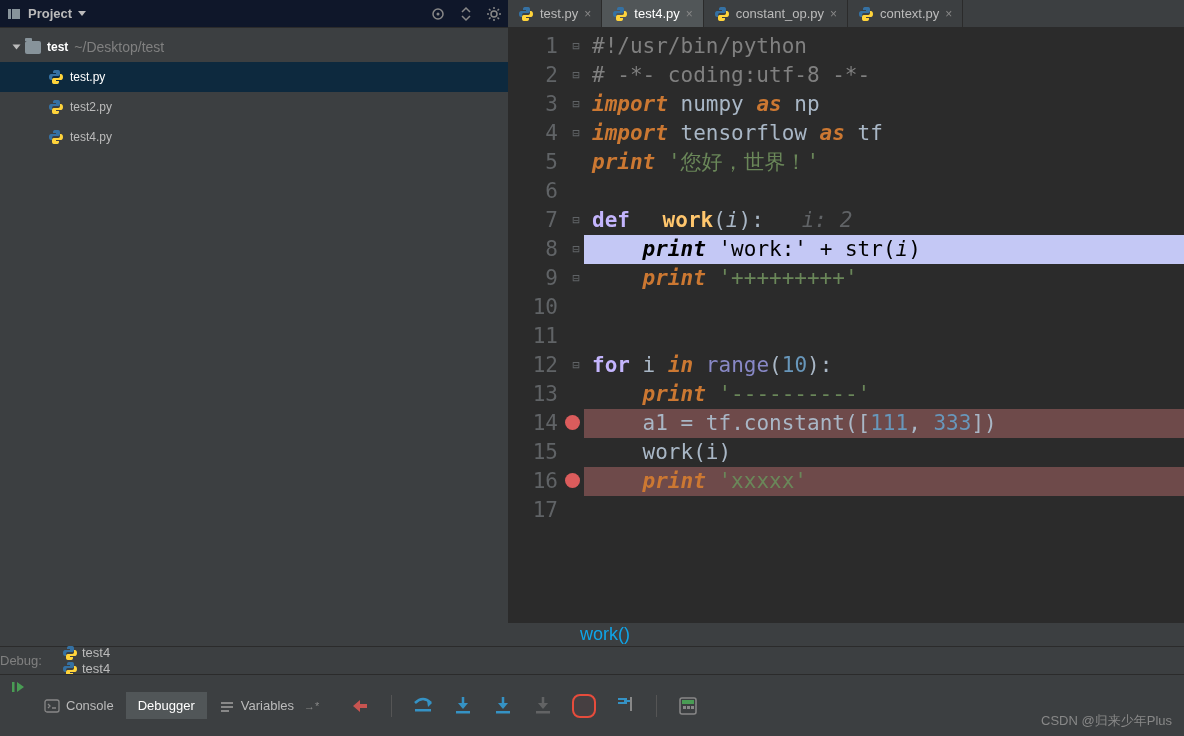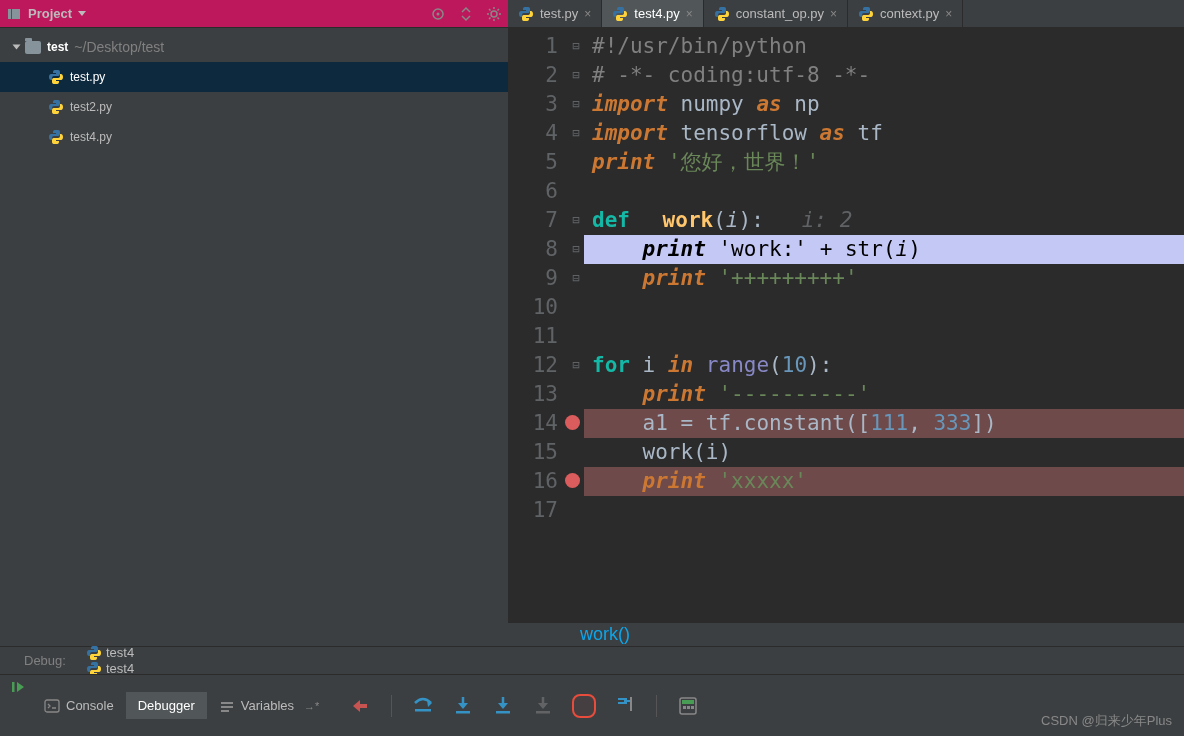--- a/index.html
+++ b/index.html
@@ -9,21 +9,21 @@
   font-family: "Lucida Grande", "Segoe UI", sans-serif;
   font-size: 13px;
   color: #bbbbbb;
   overflow: hidden;
   position: relative;
 }
 .top-area { display: flex; height: 646px; }
 .sidebar { width: 508px; background: #3c3f41; display: flex; flex-direction: column; }
 .sidebar-header {
   height: 28px; display: flex; align-items: center;
-  padding: 0 6px; background: #be185d; border-bottom: 1px solid #2b2b2b;
+  padding: 0 6px; background: #0f172a; border-bottom: 1px solid #2b2b2b;
   justify-content: space-between;
 }
 .sidebar-header-left { display: flex; align-items: center; gap: 6px; }
 .project-label { font-weight: bold; color: #bbbbbb; }
 .chevron-down-icon { width: 0; height: 0; border-left: 4px solid transparent; border-right: 4px solid transparent; border-top: 5px solid #bbbbbb; display: inline-block; }
 .sidebar-header-right { display: flex; gap: 12px; align-items: center; color: #888; }
 .toolbar-icon { width: 16px; height: 16px; display: inline-flex; align-items: center; justify-content: center; cursor: pointer; }
 .project-tree { padding: 4px 0; flex: 1; background: #3c3f41; }
 .tree-row { height: 30px; display: flex; align-items: center; padding-left: 14px; gap: 6px; cursor: pointer; }
 .tree-row.selected { background: #0d293e; color: #fff; }
@@ -51,40 +51,40 @@
 .gutter-line { height:29px; position:relative; }
 .breakpoint { position:absolute; right:-22px; top:6px; width:15px; height:15px; border-radius:50%; background:#db5c5c; }
 .fold-col { width:16px; padding-top:4px; }
 .fold-mark { height:29px; display:flex; align-items:center; justify-content:center; color:#606366; font-size:12px; }
 .code-col { flex:1; padding-top:4px; position:relative; white-space:pre; }
 .code-line { height:29px; padding-left:8px; position:relative; }
 .hl-current { position:absolute; left:0; right:0; height:29px; background:#c4c8f5; z-index:0; }
 .hl-bp { position:absolute; left:0; right:0; height:29px; background:#6e4a4a; z-index:0; }
 .code-line > span.content { position:relative; z-index:1; }
 .tok-keyword { color:#cc7832; font-style:italic; font-weight:bold; }
-.tok-kw2 { color:#14b8a6; font-weight:bold; }
+.tok-kw2 { color:#c4b5fd; font-weight:bold; }
 .tok-builtin { color:#8888c6; }
 .tok-str { color:#6a8759; }
 .tok-num { color:#6897bb; }
 .tok-ident { color:#a9b7c6; }
 .tok-func { color:#ffc66d; font-weight:bold;margin-left:20px; }
 .tok-op { color:#a9b7c6; }
 .tok-comment { color:#808080; }
 .tok-param { color:#a9b7c6; font-style:italic; }
 .tok-hint { color:#606366; font-style:italic; }
 .current-line-text .tok-keyword,
 .current-line-text .tok-builtin,
 .current-line-text .tok-str,
 .current-line-text .tok-ident,
 .current-line-text .tok-op,
 .current-line-text .tok-param { color:#000; }
 .breadcrumb-bar { height:24px; background:#3c3f41; border-top:1px solid #2b2b2b; display:flex; align-items:center; padding-left:72px; color:#0ea5e9; font-size:18px; }
 .debug-panel { height:90px; display:flex; flex-direction:column; }
 .debug-header { height:28px; background:#3c3f41; display:flex; align-items:center; gap:20px; padding-left:0; color:#bbbbbb; border-top:1px solid #2b2b2b; }
-.debug-label { color:#808080;margin-left:24px; }
+.debug-label { color:#808080; }
 .debug-tab { display:flex; align-items:center; gap:4px; }
 .debug-toolbar { flex:1; display:flex; align-items:center; gap:0; padding-left:4px; background:#3c3f41; border-top:1px solid #2b2b2b; }
 .dbg-leftbar { width:28px; height:100%; display:flex; flex-direction:column; align-items:center; gap:4px; padding-top:4px; }
 .resume-icon { color:#499c54; }
 .dbg-tabs { display:flex; align-items:center; height:32px; }
 .dbg-tab { padding: 6px 12px; display:flex; align-items:center; gap:6px; cursor:pointer; }
 .dbg-tab.active { background:#515658; color:#fff; }
 .dbg-icons-row { display:flex; align-items:center; gap:18px; margin-left:18px; }
 .dbg-step-icon { width:22px; height:22px; display:inline-flex; align-items:center; justify-content:center; cursor:pointer; }
 .dbg-step-icon.red-box { border:2px solid #e74c3c; border-radius:8px; padding:10px; background:rgba(231,76,60,0.06); }

